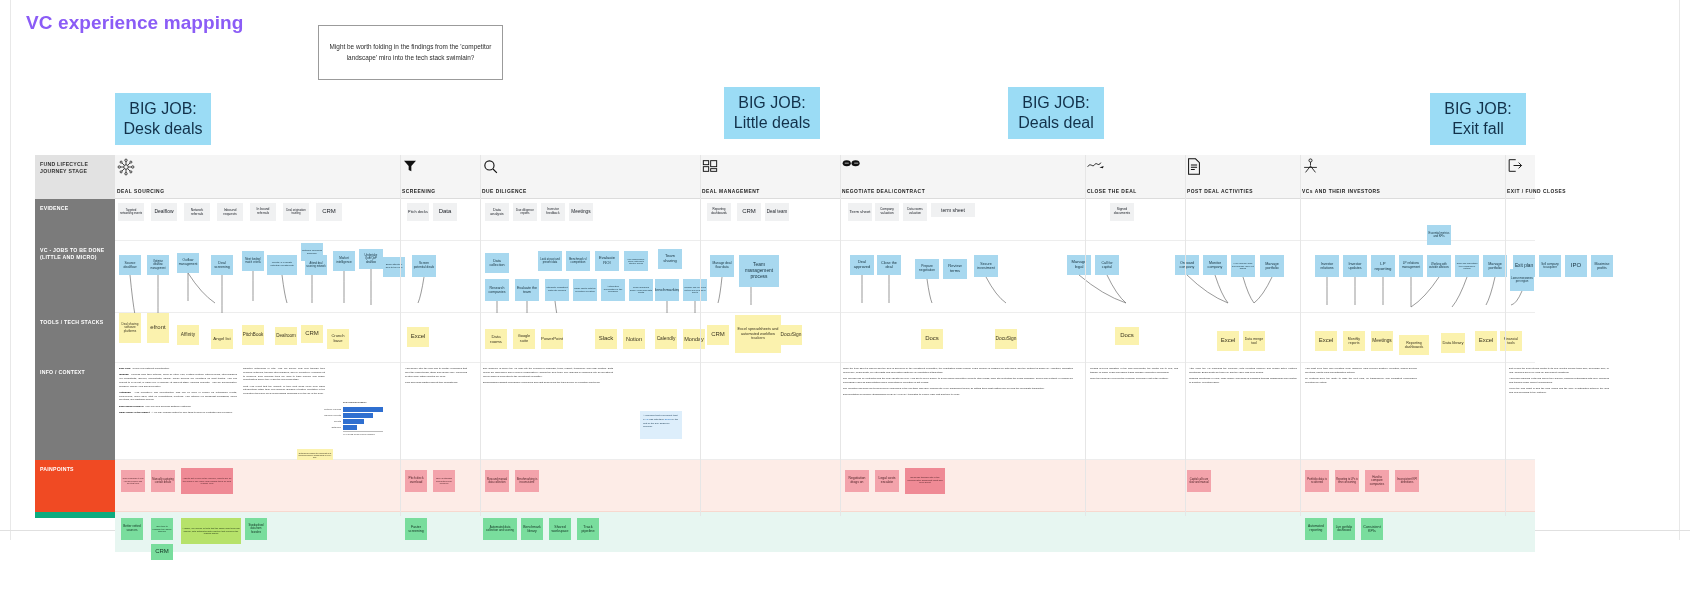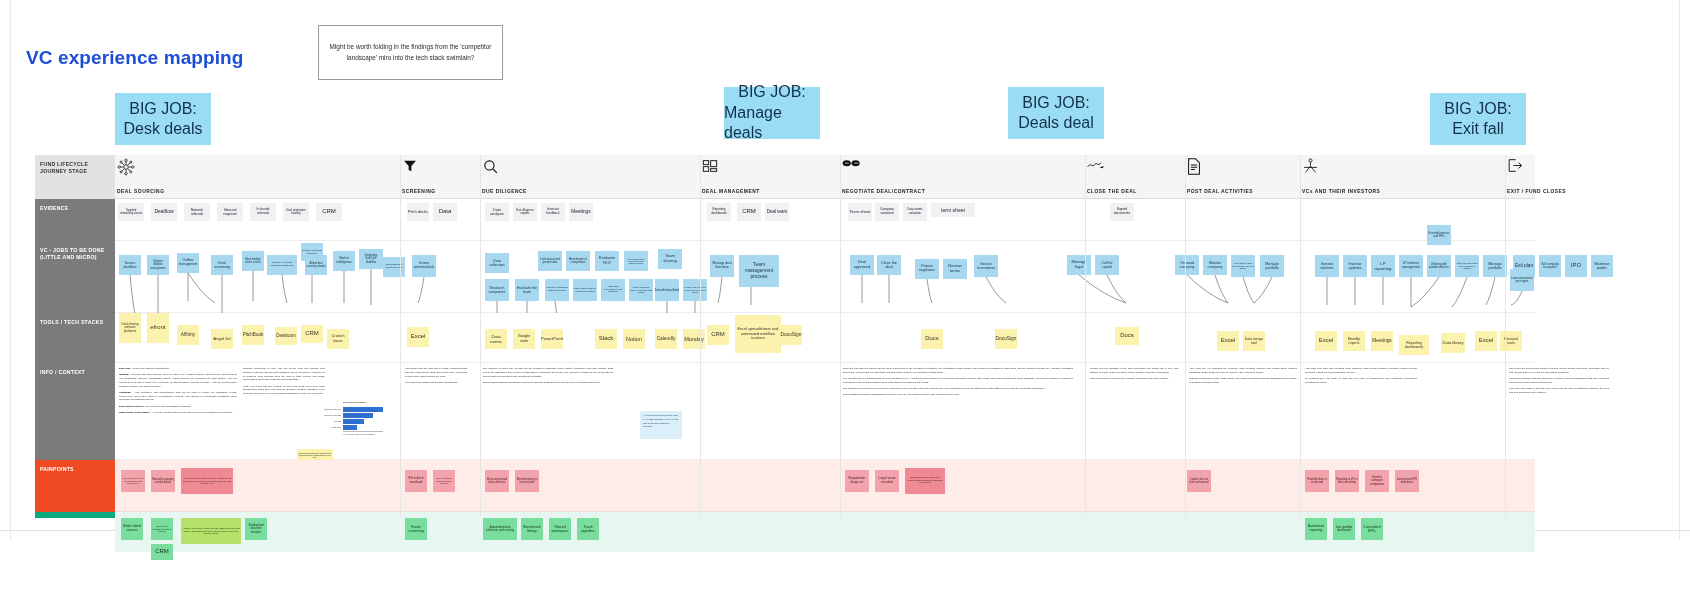--- a/index.html
+++ b/index.html
@@ -1,20 +1,20 @@
 <!DOCTYPE html>
 <html><head>
 <meta charset="utf-8">
 <style>
   html,body{margin:0;padding:0;background:#ffffff;}
   body{font-family:"Liberation Sans",sans-serif;color:#1a1a1a;-webkit-font-smoothing:antialiased;}
   #root{position:relative;width:1690px;height:591px;overflow:hidden;background:#fff;}
 
   
-  .page-title{position:absolute;left:26px;top:12px;font-size:19px;font-weight:bold;color:#1d4ed8;letter-spacing:.1px;margin-top:35px;}
+  .page-title{position:absolute;left:26px;top:12px;font-size:19px;font-weight:bold;color:#8b5cf6;letter-spacing:.1px;}
 
   .comment-box{position:absolute;left:318px;top:25px;width:185px;height:55px;border:1px solid #9b9b9b;background:#fff;
                display:flex;align-items:center;justify-content:center;padding:4px 8px;box-sizing:border-box;}
   .comment-box span{font-size:6.4px;line-height:1.65;text-align:center;color:#2b2b2b;}
 
   .bigjob{position:absolute;background:#9bdcf5;color:#12314a;display:flex;flex-direction:column;
           align-items:center;justify-content:center;font-size:16px;line-height:1.28;font-weight:400;}
   .bigjob .l1{display:block;}
   .bigjob .l2{display:block;}
 
@@ -85,21 +85,21 @@
     <span>Might be worth folding in the findings from the 'competitor landscape' miro into the tech stack swimlain?</span>
   </div>
 
   <div id="bigjobs">
       <div class="bigjob" style="left: 115px; top: 93px; width: 96px; height: 52px;">
         <span class="l1">BIG JOB:</span>
         <span class="l2">Desk deals</span>
       </div>
       <div class="bigjob" style="left: 724px; top: 87px; width: 96px; height: 52px;">
         <span class="l1">BIG JOB:</span>
-        <span class="l2">Manage deals</span>
+        <span class="l2">Little deals</span>
       </div>
       <div class="bigjob" style="left: 1008px; top: 87px; width: 96px; height: 52px;">
         <span class="l1">BIG JOB:</span>
         <span class="l2">Deals deal</span>
       </div>
       <div class="bigjob" style="left: 1430px; top: 93px; width: 96px; height: 52px;">
         <span class="l1">BIG JOB:</span>
         <span class="l2">Exit fall</span>
       </div>
     </div>

